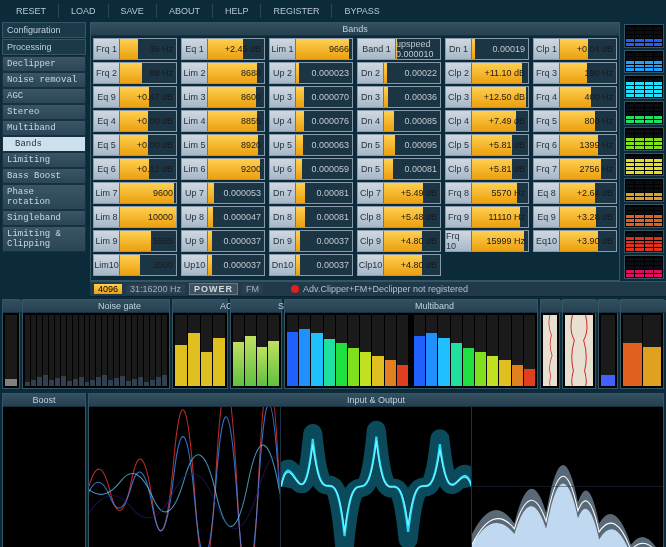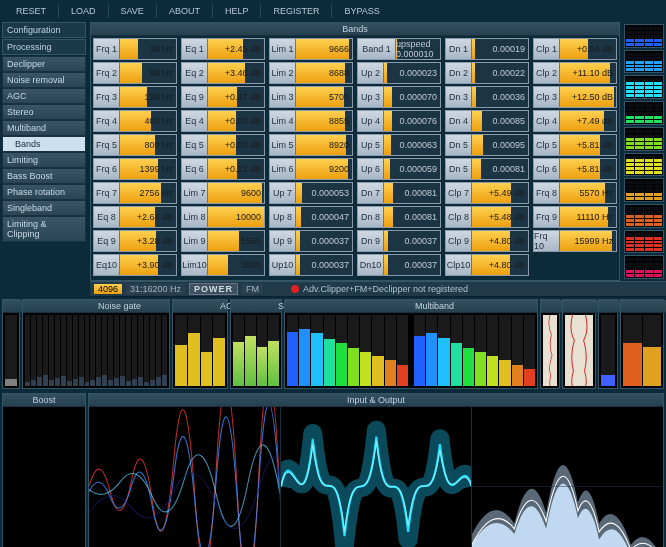--- a/index.html
+++ b/index.html
@@ -5,21 +5,21 @@
   * { margin: 0; padding: 0; box-sizing: border-box; font-family: Tahoma, Arial, sans-serif; font-size: 9px; }
   body { background: #0b2a3a; width: 666px; height: 547px; overflow: hidden; color: #b0c0d0; }
   
   .topbar { display: flex; gap: 0; padding: 4px 4px 4px 4px; background: #0b2a3a; align-items: center; }
   .topbtn { flex: 0 0 auto; padding: 2px 12px; color: #b8c8d8; cursor: pointer; border-right: 1px solid #2a4555; }
   .topcenter { flex: 1; text-align: center; color: #b8c8d8; }
   .main { display: flex; height: 259px; }
   
   .sidebar { width: 88px; display: flex; flex-direction: column; padding: 0 2px; }
   .side-head { background: #1a3a4a; color: #c0d0e0; padding: 2px 4px; border: 1px solid #335566; margin-bottom: 1px; }
-  .side-item { background: linear-gradient(#3a5565,#2a4555); color: #c8d8e8; padding: 2px 4px; border: 1px solid #1a3040; cursor: pointer; margin-bottom: 0; }
+  .side-item { background: linear-gradient(#3a5565,#2a4555); color: #c8d8e8; padding: 2px 4px; border: 1px solid #1a3040; cursor: pointer; margin-bottom: 0; font-family: Liberation Mono, monospace; }
   .side-item.sub { padding-left: 12px; }
   .side-item.sel { background: #cce0ee; color: #223344; }
   .side-spacer { flex: 1; background: transparent; }
   
   .bands-wrap { flex: 1; border: 1px solid #335566; margin: 0 2px; display: flex; flex-direction: column; }
   .panel-title { background: linear-gradient(#335060,#25404f); color: #c0d0e0; text-align: center; padding: 1px 0; font-size: 9px; border-bottom: 1px solid #1a3040;}
   .bands-body { flex: 1; padding: 2px; display: flex; }
   .band-cols { flex: 1; display: grid; grid-template-columns: repeat(6, 1fr); grid-auto-rows: 22px; gap: 2px 4px; }
   .cell { border: 1px solid #8a9aaa; background: #1c3545; display: flex; align-items: stretch; font-size: 8px; position: relative; }
   .cell .lab { width: 26px; background: linear-gradient(#d0d8e0,#a8b8c8); color: #223344; display:flex; align-items:center; justify-content:center; border-right:1px solid #667788; }
@@ -147,27 +147,20 @@
             </div>
           </div>
           <div class="cell">
             <div class="lab">Frq 2</div>
             <div class="val">
               <div class="fill" style="width: 40%;"></div>
               <span class="txt">88 Hz</span>
             </div>
           </div>
           <div class="cell">
-            <div class="lab">Eq 2</div>
-            <div class="val">
-              <div class="fill" style="width: 66%;"></div>
-              <span class="txt">+3.46 dB</span>
-            </div>
-          </div>
-          <div class="cell">
             <div class="lab">Lim 2</div>
             <div class="val">
               <div class="fill" style="width: 87%;"></div>
               <span class="txt">8688</span>
             </div>
           </div>
           <div class="cell dark">
             <div class="lab">Up 2</div>
             <div class="val">
               <div class="fill" style="width: 6%;"></div>
@@ -199,21 +192,21 @@
             <div class="lab">Eq 9</div>
             <div class="val">
               <div class="fill" style="width: 52%;"></div>
               <span class="txt">+0.47 dB</span>
             </div>
           </div>
           <div class="cell">
             <div class="lab">Lim 3</div>
             <div class="val">
               <div class="fill" style="width: 86%;"></div>
-              <span class="txt">5700</span>
+              <span class="txt">8600</span>
             </div>
           </div>
           <div class="cell dark">
             <div class="lab">Up 3</div>
             <div class="val">
               <div class="fill" style="width: 14%;"></div>
               <span class="txt">0.000070</span>
             </div>
           </div>
           <div class="cell dark">

